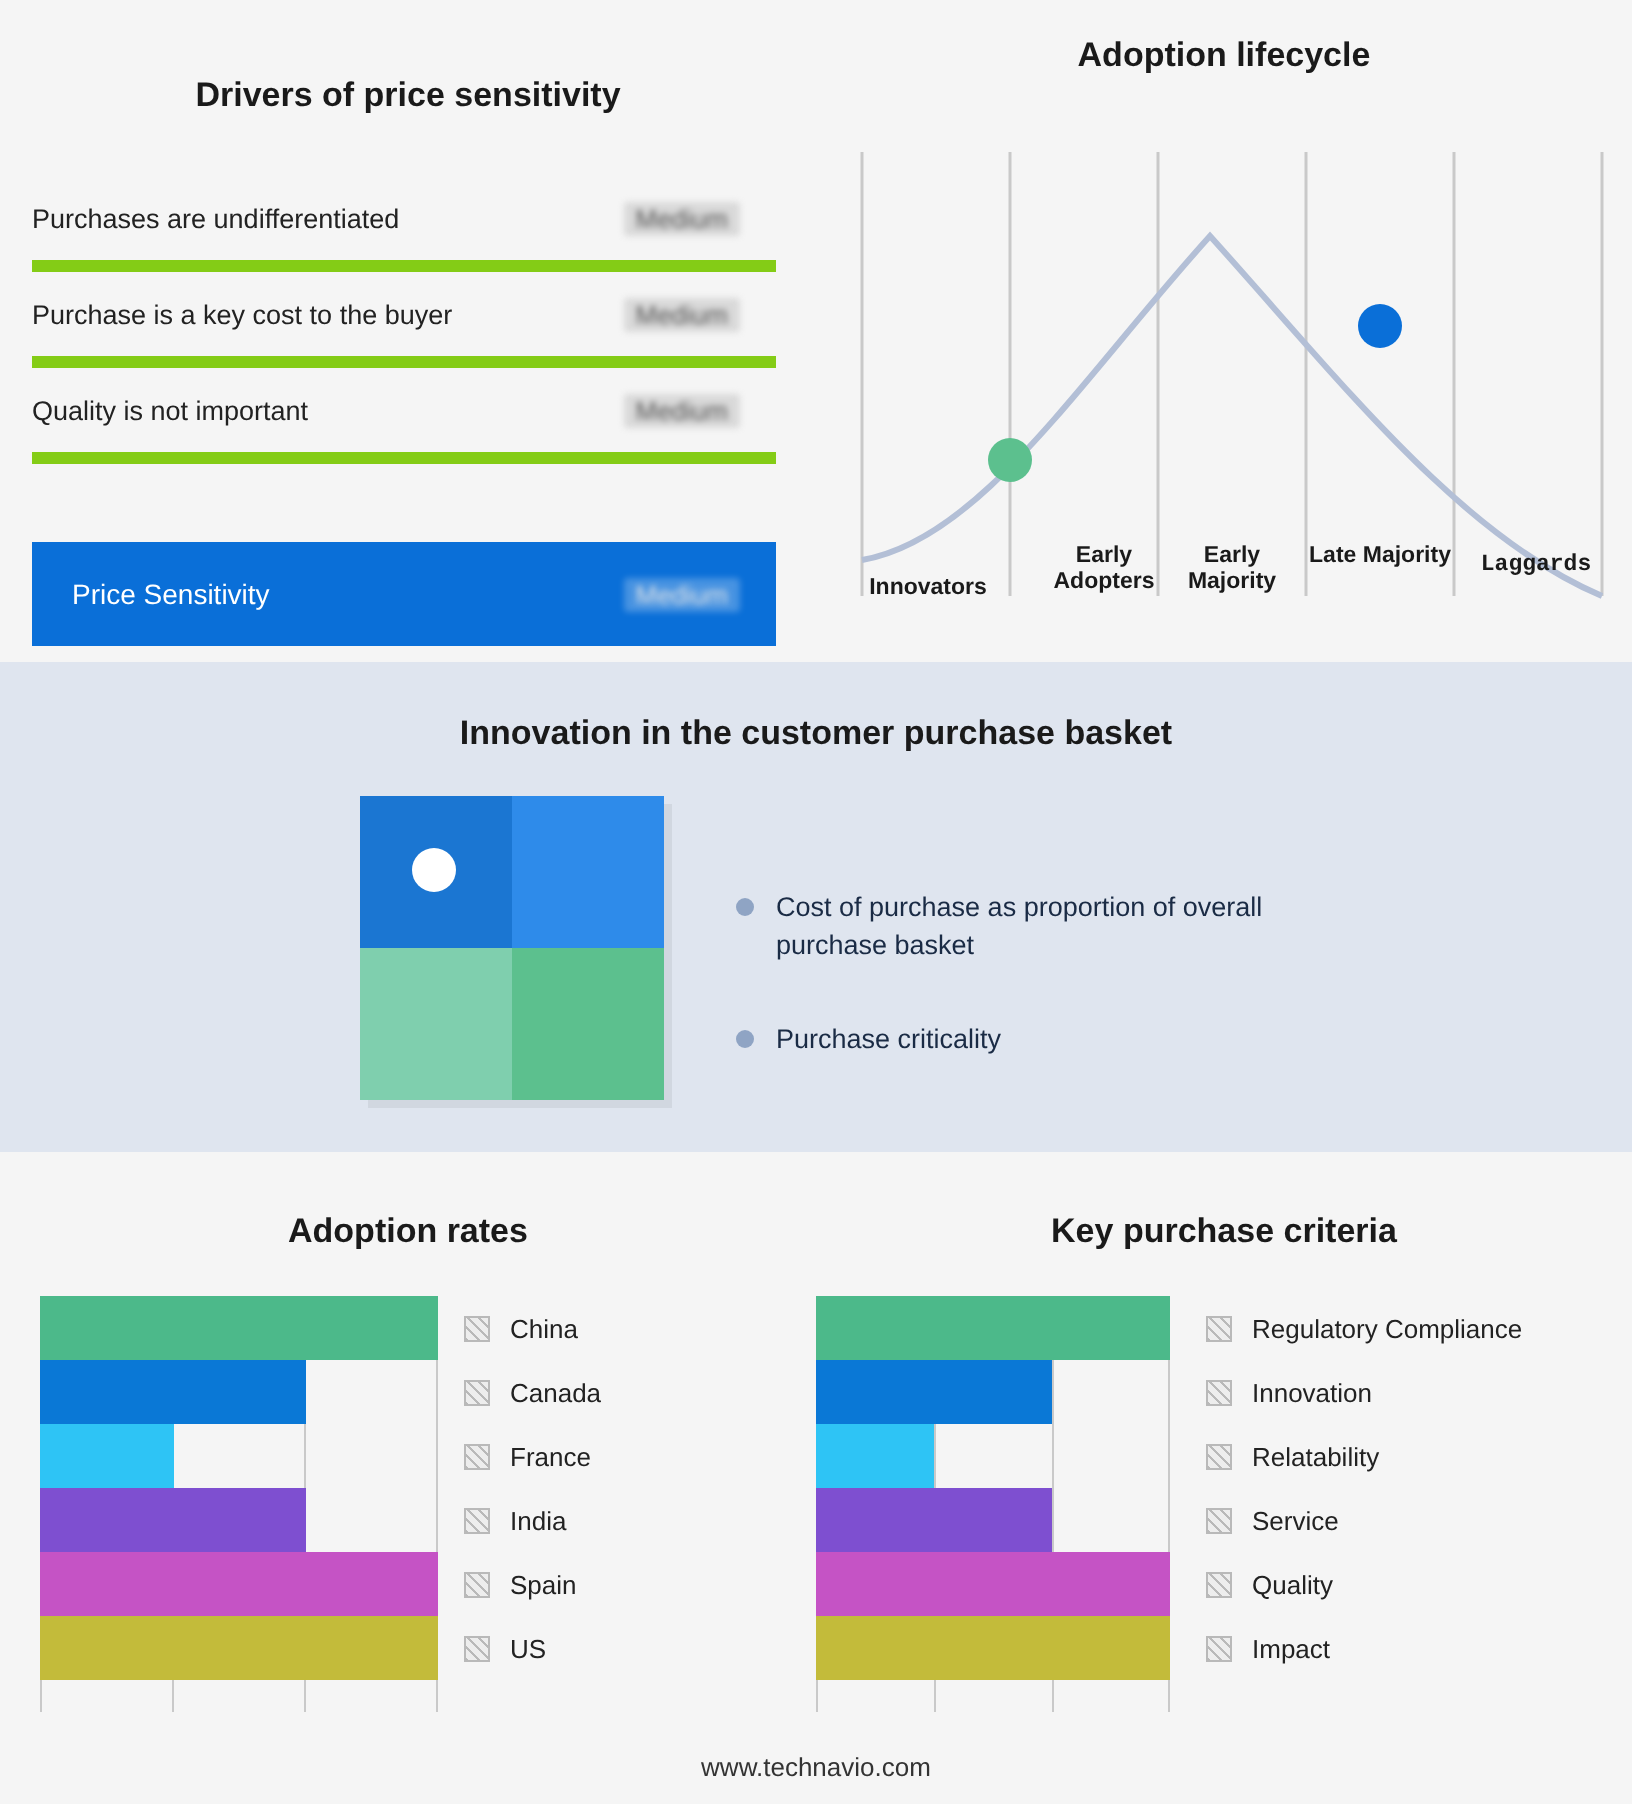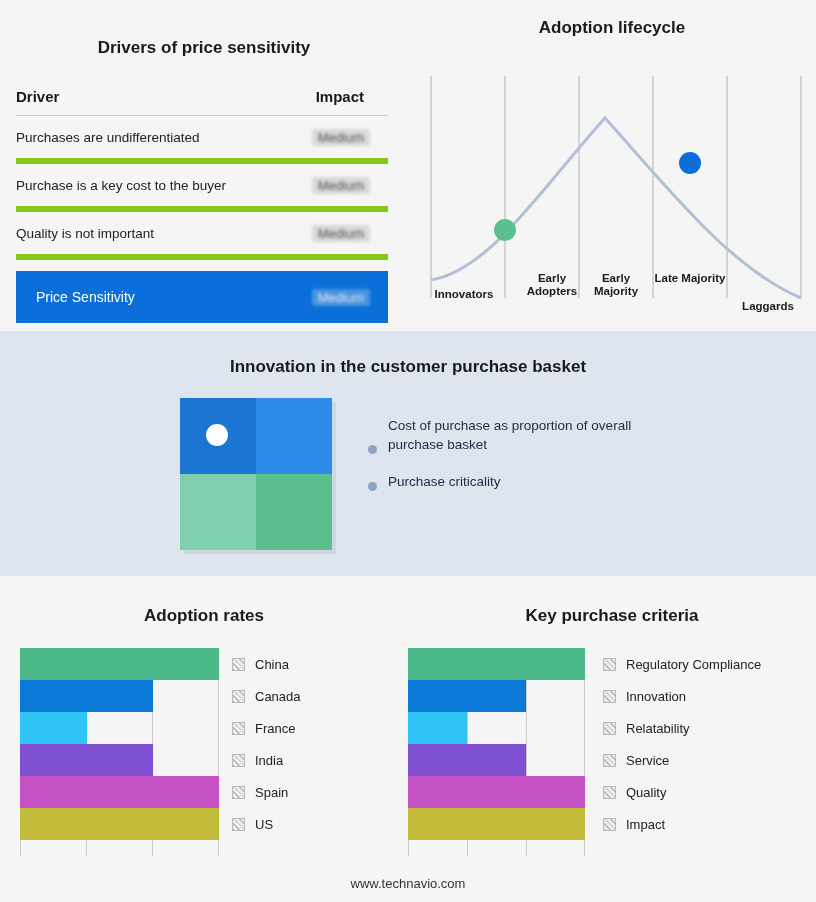--- a/index.html
+++ b/index.html
@@ -90,22 +90,22 @@
   #basket-matrix .q { position: relative; }
   #basket-dot {
     position: absolute; left: 26px; top: 26px;
     width: 22px; height: 22px; border-radius: 50%;
     background: #ffffff;
   }
   #basket-legend {
     position: absolute; left: 368px; top: 416px; width: 300px;
   }
   .legend-item {
-    display: flex; align-items: flex-end; margin-bottom: 18px;
-    font-size: 13.5px; color: #1a2b45; line-height: 19px;
+    display: flex; align-items: flex-start; margin-bottom: 18px;
+    font-size: 13.5px; color: #1a2b45; line-height: 19px; margin-top: 28px;
   }
   .legend-bullet {
     width: 9px; height: 9px; border-radius: 50%;
     background: #8fa4c4; margin: 5px 11px 0 0; flex: 0 0 auto;
   }
 
   
   #bottom-band {
     left: 0; top: 576px; width: 816px; height: 326px;
     background: #f5f5f5;
@@ -144,24 +144,20 @@
 </style>
 </head>
 <body>
 
 <div class="panel" id="top-band"></div>
 
 <div class="panel" id="drivers-panel">
   <div class="section-title" id="drivers-title">Drivers of price sensitivity</div>
 
   <div id="drivers-table">
-    <div class="dt-head">
-      <div class="th">Driver</div>
-      <div class="th impact">Impact</div>
-    </div>
     <div class="dt-row">
       <div class="cell-driver">Purchases are undifferentiated</div>
       <div class="cell-impact">Medium</div>
     </div>
     <div class="dt-row">
       <div class="cell-driver">Purchase is a key cost to the buyer</div>
       <div class="cell-impact">Medium</div>
     </div>
     <div class="dt-row">
       <div class="cell-driver">Quality is not important</div>
@@ -189,21 +185,21 @@
       <line x1="371" y1="6" x2="371" y2="228" stroke="#c9c9c9" stroke-width="1.5"></line>
 
       <path d="M1,210 C60,200 110,120 175,48 C240,120 300,198 371,228" fill="none" stroke="#b3bfd6" stroke-width="3"></path>
       <circle cx="75" cy="160" r="11" fill="#5cc08e"></circle>
       <circle cx="260" cy="93" r="11" fill="#0a6fd8"></circle>
     </svg>
     <div class="lc-label" style="left:-22px; top:218px; width:112px;">Innovators</div>
     <div class="lc-label" style="left:75px; top:202px; width:74px;padding-left:20px;">Early Adopters</div>
     <div class="lc-label" style="left:149px; top:202px; width:74px;">Early Majority</div>
     <div class="lc-label" style="left:223px; top:202px; width:74px;">Late Majority</div>
-    <div class="lc-label" style="left:297px; top:230px; width:82px;">Laggards</div>
+    <div class="lc-label" style="left:297px; top:206px; width:82px;font-family:Liberation Mono, monospace;">Laggards</div>
   </div>
 </div>
 
 <div class="panel" id="middle-band"></div>
 <div class="section-title" id="basket-title">Innovation in the customer purchase basket</div>
 
 <div id="basket-matrix">
   <div class="q" style="background:#1b76d2;">
     <div id="basket-dot"></div>
   </div>

